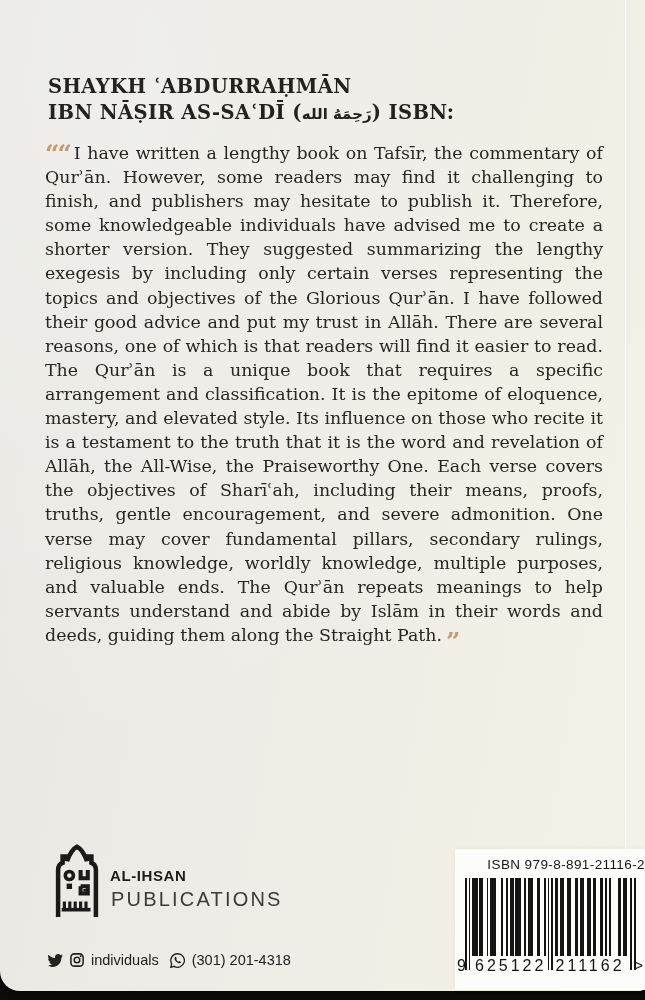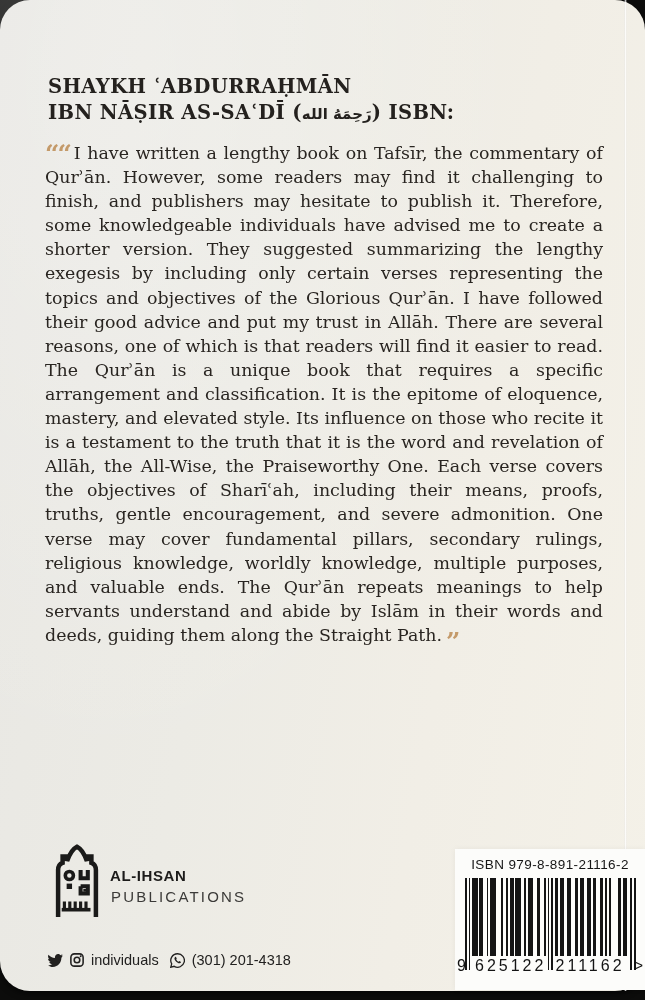--- a/index.html
+++ b/index.html
@@ -4,21 +4,21 @@
 <style>
   html,body{margin:0;padding:0;background:#111;}
   .stage{position:relative;width:645px;height:1000px;overflow:hidden;
          font-family:"DejaVu Serif", serif;background:#0c0c0b;}
   
   .table-bg{position:absolute;left:0;bottom:0;width:100%;height:18px;background:#0c0c0b;}
   
   .cover{position:absolute;left:0;top:0;width:645px;height:991px;
          background:linear-gradient(100deg,#e8e7e3 0%,#ecebe5 38%,#f1eee6 68%,#f4f1e8 100%);
          border-bottom-left-radius:20px;border-bottom-right-radius:5px;
-         box-shadow:0 3px 6px rgba(0,0,0,.55);border-radius:30px;}
+         box-shadow:0 3px 6px rgba(0,0,0,.55);}
   .crease{position:absolute;top:0;left:624px;width:3px;height:991px;
           background:linear-gradient(to right,rgba(0,0,0,.045),rgba(255,255,255,.75),rgba(0,0,0,.03));}
   .sheen{position:absolute;inset:0;border-bottom-left-radius:20px;
          background:radial-gradient(ellipse at 18% 8%,rgba(255,255,255,.25),rgba(255,255,255,0) 55%);
          pointer-events:none;}
   
   .heading{position:absolute;left:48px;top:74px;color:#24211e;
            font-weight:700;font-size:19.5px;line-height:26px;letter-spacing:.4px;}
   .heading .arabic{font-family:"DejaVu Sans",sans-serif;font-size:15px;font-weight:700;}
   
@@ -27,33 +27,33 @@
   .qmark{color:#c49a6a;font-weight:700;font-size:25px;line-height:0;}
   .qmark.open{letter-spacing:-2px;margin-right:4px;vertical-align:-3px;}
   .qmark.close{margin-left:4px;vertical-align:-9px;}
   
   .logo{position:absolute;left:50px;top:839px;}
   .pub-name{position:absolute;left:110px;top:867px;color:#1c1b1a;
             font-family:Liberation Sans, sans-serif;font-weight:700;
             font-size:15px;letter-spacing:.6px;text-align:center;}
   .pub-type{position:absolute;left:111px;top:888px;color:#3b3a38;
             font-family:"Liberation Sans",sans-serif;font-weight:400;
-            font-size:15px;letter-spacing:2.2px;}
+            font-size:20px;letter-spacing:2.2px;}
   .website{position:absolute;left:44px;top:906px;color:#2d2c2a;
            font-family:"Liberation Sans",sans-serif;font-size:20px;
            letter-spacing:2.4px;padding:0 4px 4px 2px;border-bottom:2px solid #3c3b39;}
   .contact-row{position:absolute;left:48px;display:flex;align-items:center;gap:7px;
                font-family:"Liberation Sans",sans-serif;font-size:14.5px;color:#222120;}
   .row1{top:931px;}
   .row2{top:952px;}
   .cicon{display:inline-flex;align-items:center;justify-content:center;}
   
   .sticker{position:absolute;left:455px;top:849px;width:190px;height:141px;
            background:#fcfcfa;box-shadow:0 0 6px rgba(0,0,0,.05);}
-  .isbn-label{position:absolute;left:0;top:8px;width:100%;text-align:center;
+  .isbn-label{position:absolute;left:0;top:8px;width:100%;text-align:right;
               font-family:"Liberation Sans",sans-serif;font-size:13.5px;
               letter-spacing:.4px;color:#161616;}
   .bars{position:absolute;left:10px;top:29px;width:172px;height:78px;font-size:0;white-space:nowrap;}
   .bars span{display:inline-block;height:78px;vertical-align:top;}
   .bars span.guard{height:92px;}
   .bars span.on{background:#141414;}
   .digits{position:absolute;left:2px;top:108px;width:186px;display:flex;
           justify-content:space-between;align-items:baseline;
           font-family:"Liberation Sans",sans-serif;font-size:16px;color:#141414;}
   .digits .grp{letter-spacing:3px;}

